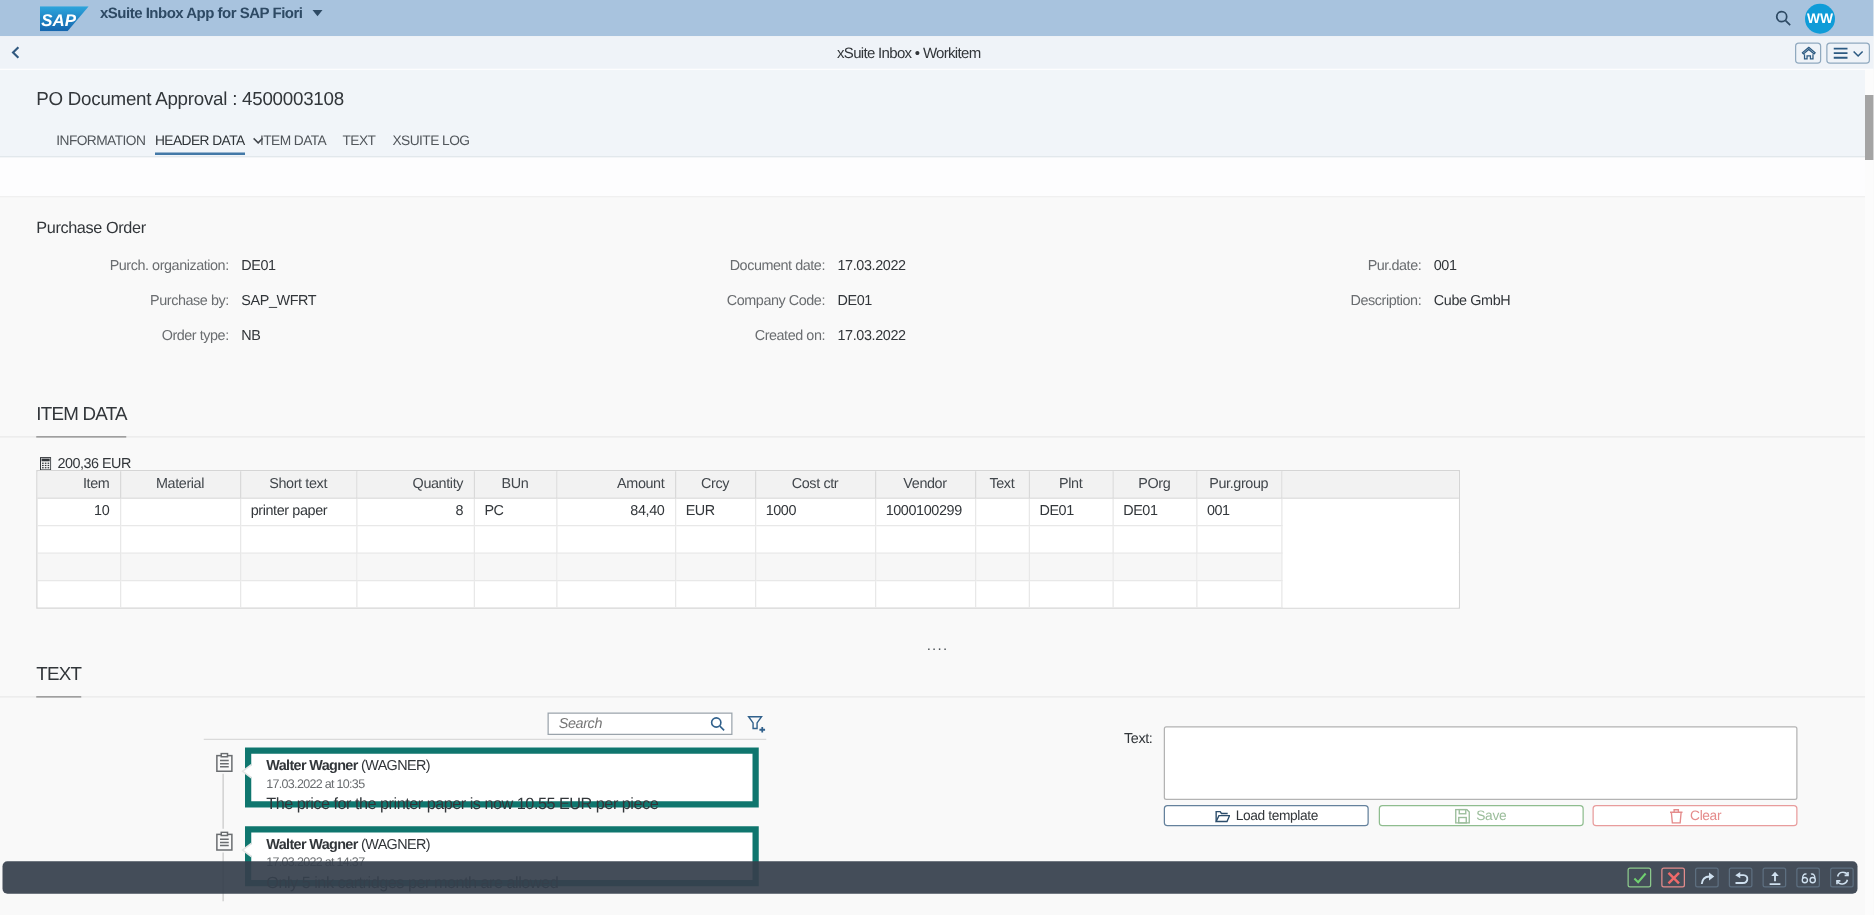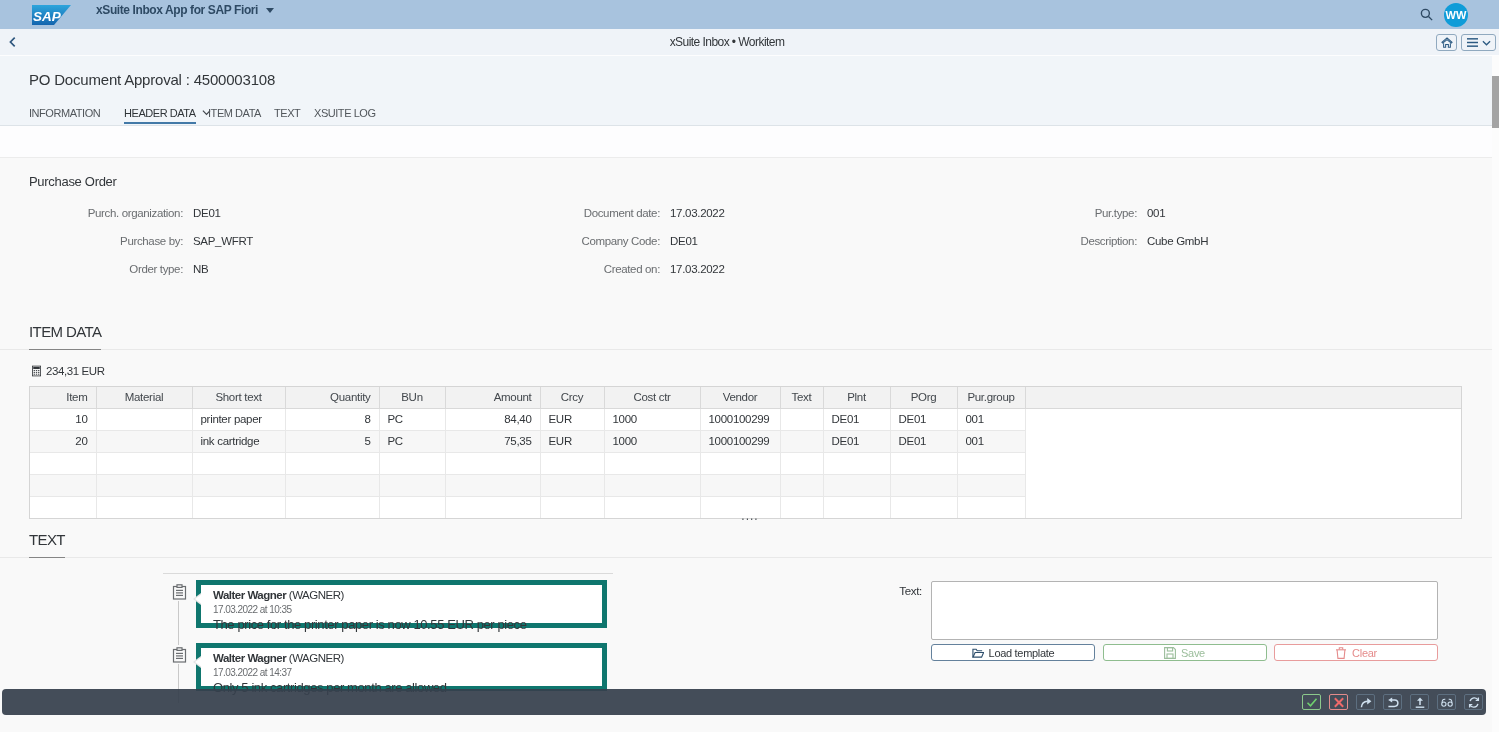--- a/index.html
+++ b/index.html
@@ -3,21 +3,21 @@
 <meta charset="utf-8">
 <style>
   * { margin:0; padding:0; box-sizing:border-box; }
   html,body { width:1499px; height:732px; }
   body { font-family:"Liberation Sans", sans-serif; background:#f9f9f9; }
   .page { position:relative; width:1499px; height:732px; overflow:hidden; background:#f9f9f9; }
 
   
   .shellbar { position:absolute; top:0; left:0; width:1499px; height:29px; background:var(--c-shell, #a8c3de); display:flex; align-items:center; }
   .sap-logo { position:absolute; left:32px; top:5px; width:39px; height:20px; }
-  .shell-title-wrap { position:absolute; left:96px; top:0; height:19px; display:flex; align-items:center; gap:8px; }
+  .shell-title-wrap { position:absolute; left:80px; top:0; height:19px; display:flex; align-items:center; gap:8px; }
   .shell-title { font-size:12px; font-weight:700; letter-spacing:-0.4px; color:#2e4a64; }
   .shell-caret { width:0; height:0; margin-top:2px; border-left:4.5px solid transparent; border-right:4.5px solid transparent; border-top:5px solid #2e4a64; }
   .shell-search { position:absolute; right:66px; top:8px; width:13px; height:13px; color:#2e4a64; }
   .avatar { position:absolute; right:31px; top:2.5px; width:24px; height:24px; border-radius:50%; background:var(--c-avatar, #0f9cd8); color:#fff; font-size:11px; font-weight:700; display:flex; align-items:center; justify-content:center; }
 
   
   .subheader { position:absolute; top:29px; left:0; width:1499px; height:27px; background:#eff3f8; border-bottom:1px solid #fdfdfe; }
   .back-btn { position:absolute; left:7px; top:7px; width:12px; height:12px; color:#30587f; }
   .subheader-title { margin-left:21px; margin-right:66px; text-align:center; line-height:26px; font-size:12px; letter-spacing:-0.55px; color:#32363a; }
   .subheader-actions { position:absolute; right:3px; top:5px; display:flex; gap:4px; }
@@ -46,21 +46,21 @@
   .field .fvalue { margin-left:10px; font-size:11.5px; letter-spacing:-0.3px; color:#32363a; }
 
   .section-bar { position:absolute; left:0; width:1492px; height:30px; border-bottom:1px solid #e9e9e9; }
   .section-bar .stitle { display:inline-block; margin-left:29px; height:30px; line-height:24px; font-size:15px; letter-spacing:-0.6px; color:#32363a; border-bottom:1px solid #858585; }
   .bar-itemdata { top:162px; }
   .bar-text { top:370px; }
 
   .table-toolbar { position:absolute; left:32px; top:204px; height:17px; display:flex; align-items:center; gap:5px; color:#32363a; font-size:11.5px; letter-spacing:-0.4px; }
   .sum-icon { width:9px; height:12px; color:#32363a; }
 
-  .table-wrap { position:absolute; left:29px; top:228px; width:1433px; border:1px solid #d5d5d5; background:#fff; }
+  .table-wrap { position:absolute; left:29px; top:218px; width:1139px; border:1px solid #d5d5d5; background:#fff; }
   table.items { border-collapse:collapse; table-layout:fixed; width:100%; }
   table.items th { height:21px; background:#f2f2f2; font-weight:400; font-size:11.5px; letter-spacing:-0.3px; color:#42474c; border-right:1px solid #d9d9d9; border-bottom:1px solid #d9d9d9; padding:0 8px; text-align:center; white-space:nowrap; overflow:hidden; }
   table.items td { height:22px; font-size:11.5px; letter-spacing:-0.3px; color:#32363a; border-right:1px solid #e8e8e8; border-bottom:1px solid #e8e8e8; padding:0 8px; white-space:nowrap; overflow:hidden; }
   table.items tr.even td { background:#f7f7f7; }
   table.items th.num, table.items td.num { text-align:right; }
   table.items th.filler { border-right:none; }
   table.items td.filler { border-right:none; border-bottom:none; background:#fff !important; }
   table.items tr:last-child td { border-bottom:none; }
   .table-dots { position:absolute; left:704px; top:354px; width:92px; text-align:center; color:#4a5055; font-size:12px; line-height:8px; letter-spacing:1px; }
 
@@ -155,21 +155,21 @@
         <svg viewBox="0 0 10 6" width="9" height="6" fill="none" stroke="currentColor" stroke-width="1.4">
           <polyline points="1,1 5,5 9,1"></polyline>
         </svg>
       </div>
     </div>
   </div>
 
   <div class="objheader">
     <h1 class="page-title">PO Document Approval : 4500003108</h1>
     <nav class="tabs" id="tabs">
-        <div class="tab" style="left: 0px;">
+        <div class="tab" style="left: 16px;">
           <span class="lbl">INFORMATION</span>
         </div>
         <div class="tab selected" style="left: 95px; text-align: right;">
           <span class="lbl">HEADER DATA</span>
           <svg class="tab-chevron" viewBox="0 0 10 6" fill="none" stroke="currentColor" stroke-width="1.3">
             <polyline points="1,1 5,5 9,1"></polyline>
           </svg>
         </div>
         <div class="tab" style="left: 179px;">
           <span class="lbl">ITEM DATA</span>
@@ -190,21 +190,21 @@
     <div class="form-grid" id="form-grid">
         <div class="field">
           <span class="flabel">Purch. organization:</span>
           <span class="fvalue">DE01</span>
         </div>
         <div class="field">
           <span class="flabel">Document date:</span>
           <span class="fvalue">17.03.2022</span>
         </div>
         <div class="field">
-          <span class="flabel">Pur.type:</span>
+          <span class="flabel">Pur.date:</span>
           <span class="fvalue">001</span>
         </div>
         <div class="field">
           <span class="flabel">Purchase by:</span>
           <span class="fvalue">SAP_WFRT</span>
         </div>
         <div class="field">
           <span class="flabel">Company Code:</span>
           <span class="fvalue">DE01</span>
         </div>
@@ -234,21 +234,21 @@
             <rect x="4.7" y="5.4" width="1.6" height="1.2"></rect>
             <rect x="7.4" y="5.4" width="1.6" height="1.2"></rect>
           <rect x="2" y="7.6" width="1.6" height="1.2"></rect>
             <rect x="4.7" y="7.6" width="1.6" height="1.2"></rect>
             <rect x="7.4" y="7.6" width="1.6" height="1.2"></rect>
           <rect x="2" y="9.8" width="1.6" height="1.2"></rect>
             <rect x="4.7" y="9.8" width="1.6" height="1.2"></rect>
             <rect x="7.4" y="9.8" width="1.6" height="1.2"></rect>
         </g>
       </svg>
-      <span>234,31 EUR</span>
+      <span>200,36 EUR</span>
     </div>
     <div class="table-wrap">
       <table class="items" id="item-table">
           <colgroup>
             <col style="width:66px">
             <col style="width:96px">
             <col style="width:93px">
             <col style="width:94px">
             <col style="width:66px">
             <col style="width:95px">
@@ -289,36 +289,20 @@
               <td class="num">84,40</td>
               <td class="">EUR</td>
               <td class="">1000</td>
               <td class="">1000100299</td>
               <td class=""></td>
               <td class="">DE01</td>
               <td class="">DE01</td>
               <td class="">001</td>
               <td class="filler"></td>
             </tr>
-            <tr class="even">
-              <td class="num">20</td>
-              <td class=""></td>
-              <td class="">ink cartridge</td>
-              <td class="num">5</td>
-              <td class="">PC</td>
-              <td class="num">75,35</td>
-              <td class="">EUR</td>
-              <td class="">1000</td>
-              <td class="">1000100299</td>
-              <td class=""></td>
-              <td class="">DE01</td>
-              <td class="">DE01</td>
-              <td class="">001</td>
-              <td class="filler"></td>
-            </tr>
             <tr class="">
               <td class="num"></td>
               <td class=""></td>
               <td class=""></td>
               <td class="num"></td>
               <td class=""></td>
               <td class="num"></td>
               <td class=""></td>
               <td class=""></td>
               <td class=""></td>
@@ -363,20 +347,34 @@
           </tbody>
         </table>
     </div>
     <div class="table-dots">....</div>
 
     <div class="section-bar bar-text">
       <span class="stitle">TEXT</span>
     </div>
 
     <div class="feed-col">
+      <div class="feed-toolbar">
+        <div class="search-field">
+          <input type="text" placeholder="Search" style="">
+          <svg class="search-glass" viewBox="0 0 12 12" fill="none" stroke="currentColor" stroke-width="1.3">
+            <circle cx="5" cy="5" r="3.7"></circle>
+            <line x1="7.9" y1="7.9" x2="11.3" y2="11.3"></line>
+          </svg>
+        </div>
+        <svg class="filter-icon" viewBox="0 0 17 17" fill="none" stroke="currentColor" stroke-width="1.2">
+          <polygon points="2,2.5 13,2.5 9.2,7.8 9.2,12.5 5.8,12.5 5.8,7.8"></polygon>
+          <line x1="13.6" y1="11.2" x2="13.6" y2="16" stroke-width="1.5"></line>
+          <line x1="11.2" y1="13.6" x2="16" y2="13.6" stroke-width="1.5"></line>
+        </svg>
+      </div>
       <div class="feed-divider"></div>
       <div class="feed-list" id="feed-list">
           <div class="feed-icon" style="top: 10px;"><svg viewBox="0 0 15 16" fill="none" stroke="currentColor" stroke-width="1.2">
               <rect x="1.5" y="2.5" width="12" height="12.5"></rect>
               <rect x="5" y="0.8" width="5" height="2.6" fill="#f9f9f9"></rect>
               <line x1="4" y1="6.4" x2="11" y2="6.4"></line>
               <line x1="4" y1="8.9" x2="11" y2="8.9"></line>
               <line x1="4" y1="11.4" x2="11" y2="11.4"></line>
             </svg></div>
           <div class="feed-card" style="top: 6px;">

